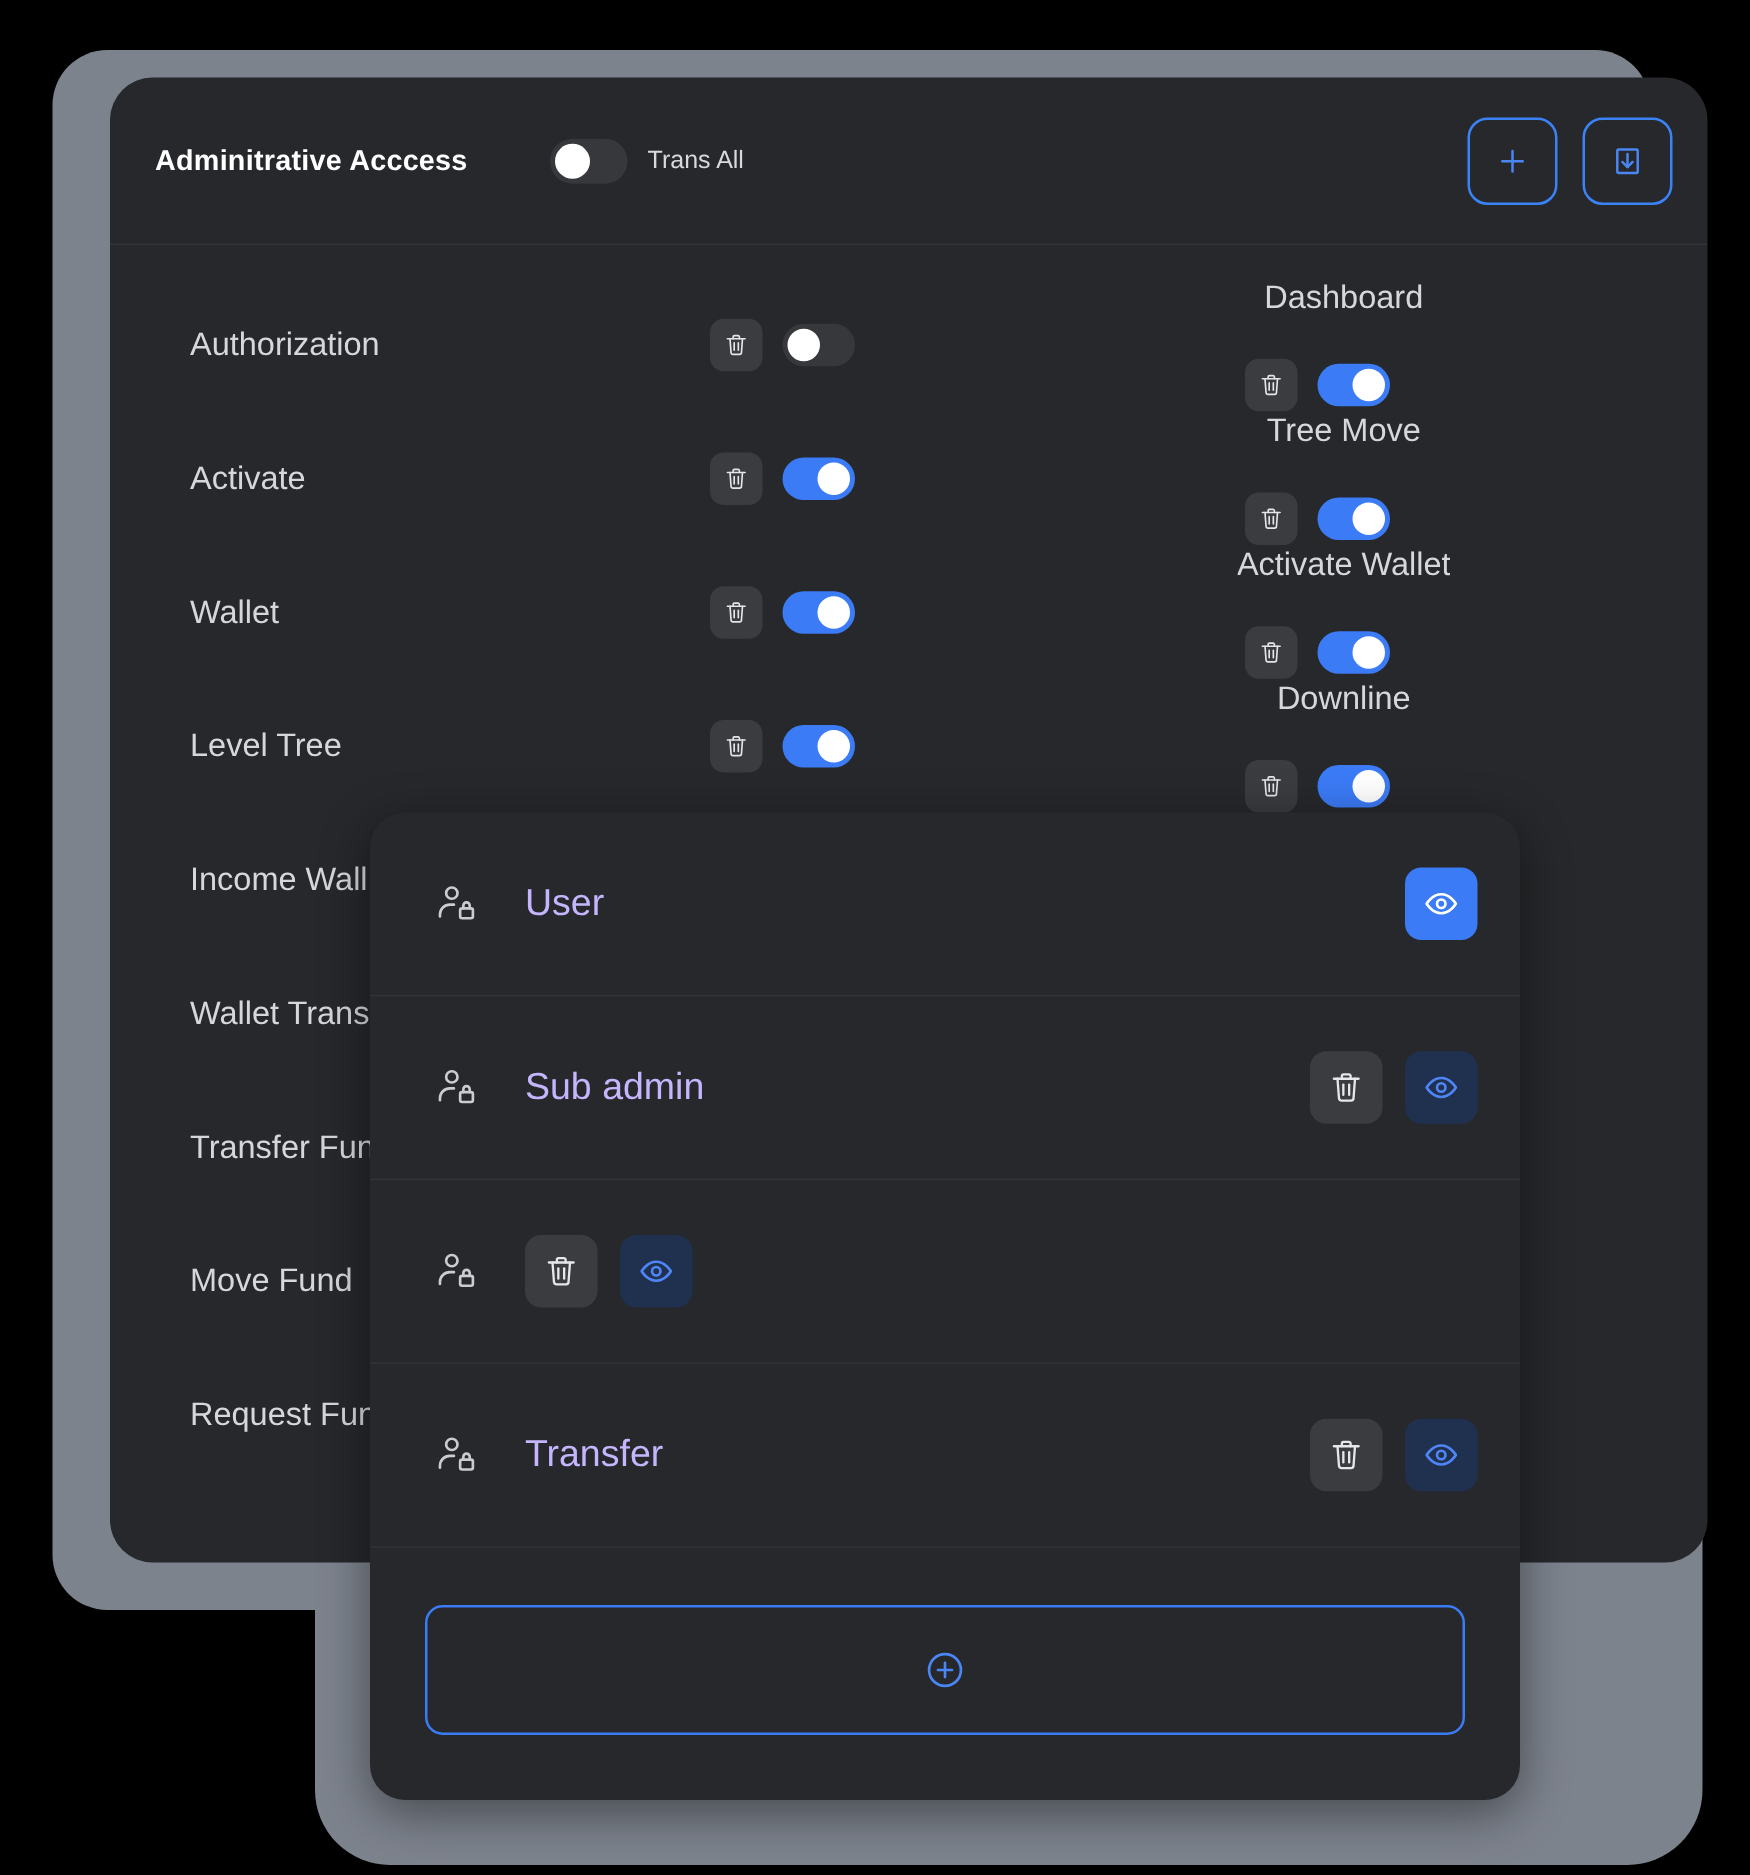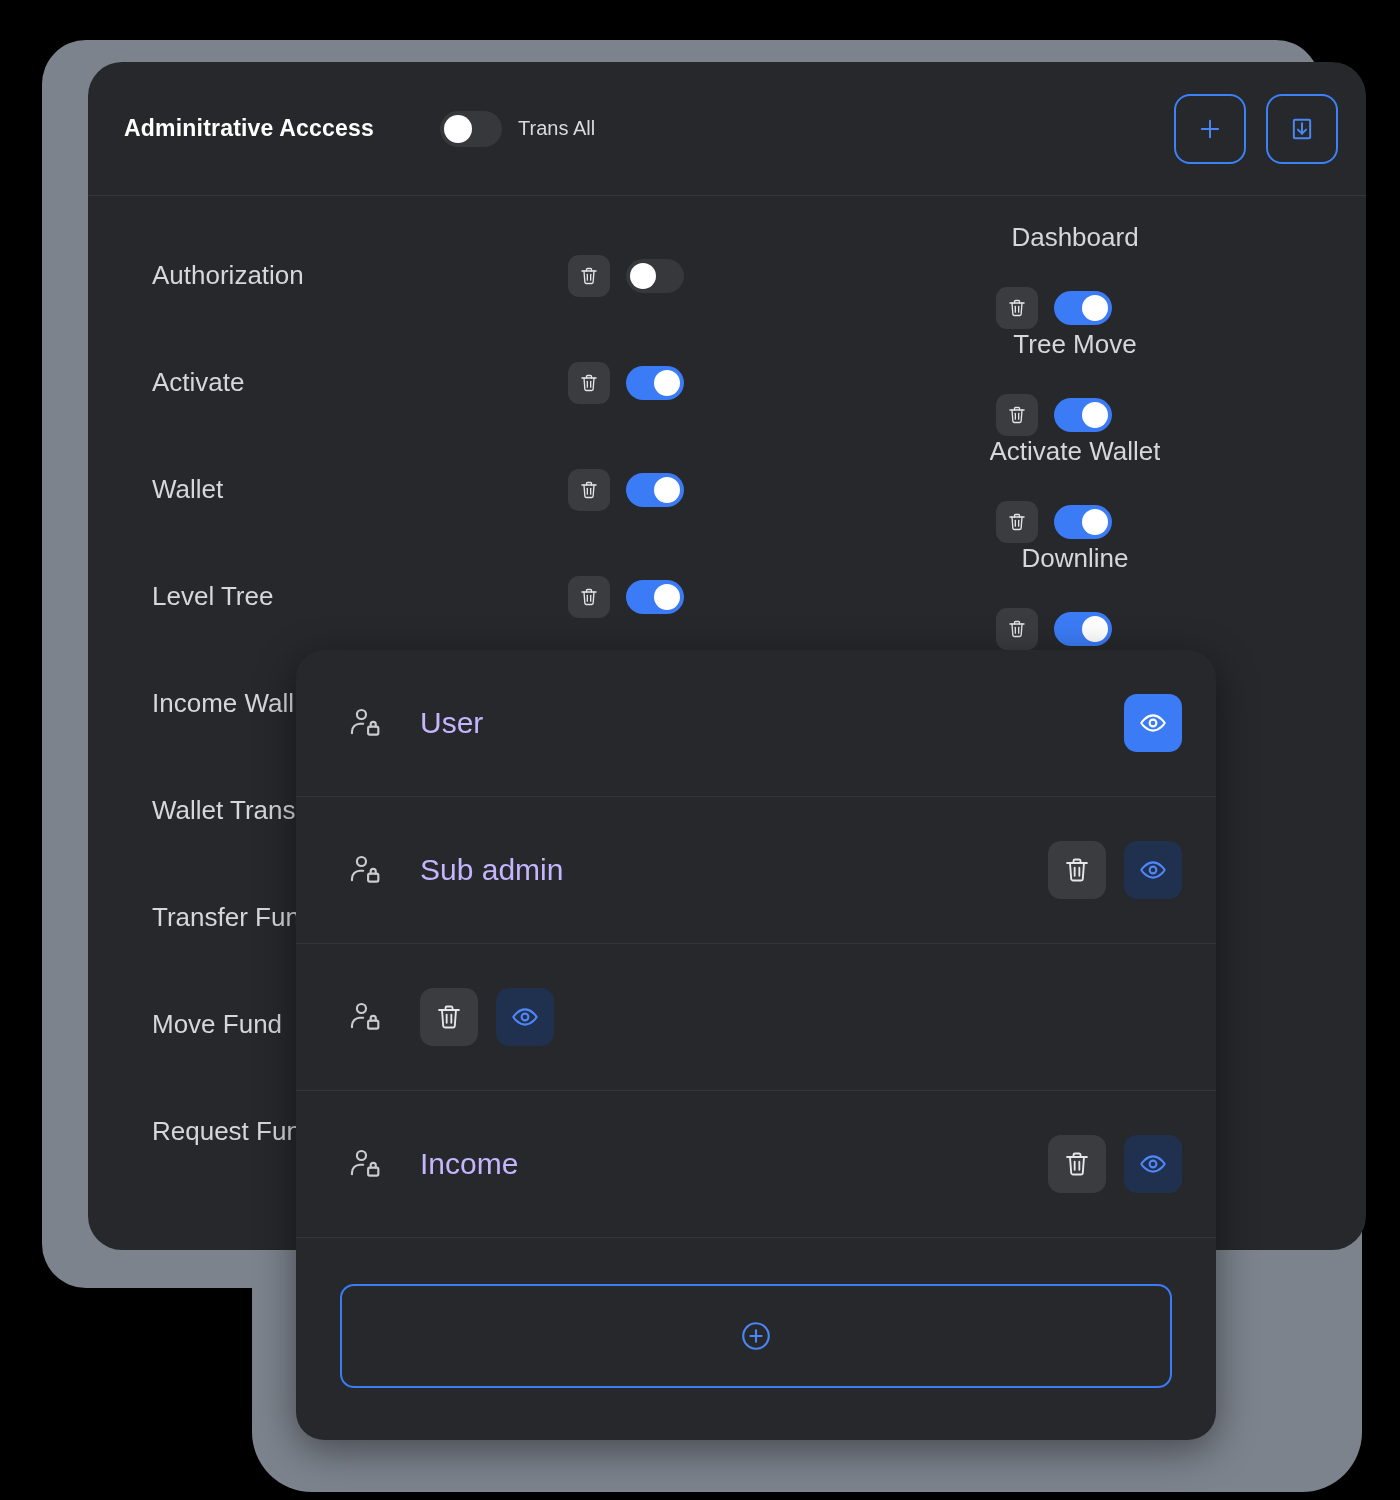--- a/index.html
+++ b/index.html
@@ -739,21 +739,21 @@
         </div>
         <div class="role-row">
           <span class="role-user-icon">
             <svg class="svg-i" width="34" height="34" viewBox="0 0 24 24" fill="none" stroke="currentColor" stroke-width="1.5" stroke-linecap="round" stroke-linejoin="round">
               <circle cx="9.5" cy="6" r="3.2"></circle>
               <path d="M2.8 19.2v-1.1a5.6 5.6 0 0 1 5.6-5.6h2.3"></path>
               <rect x="14.2" y="14.6" width="7.2" height="5.6" rx="1.1"></rect>
               <path d="M16 14.6v-1.6a1.8 1.8 0 0 1 3.6 0v1.6"></path>
             </svg>
           </span>
-          <span class="role-name">Income</span>
+          <span class="role-name">Transfer</span>
           <span class="role-actions">
             <button class="sq-btn trash">
               <span>
                 <svg class="svg-i" width="28" height="28" viewBox="0 0 24 24" fill="none" stroke="currentColor" stroke-width="1.6" stroke-linecap="round" stroke-linejoin="round">
                   <polyline points="3.5,6 20.5,6"></polyline>
                   <path d="M9 6V4.2A1.2 1.2 0 0 1 10.2 3h3.6A1.2 1.2 0 0 1 15 4.2V6"></path>
                   <path d="M6 6l1 13.2A1.8 1.8 0 0 0 8.8 21h6.4a1.8 1.8 0 0 0 1.8-1.8L18 6"></path>
                   <line x1="10" y1="10" x2="10" y2="17"></line>
                   <line x1="14" y1="10" x2="14" y2="17"></line>
                 </svg>

